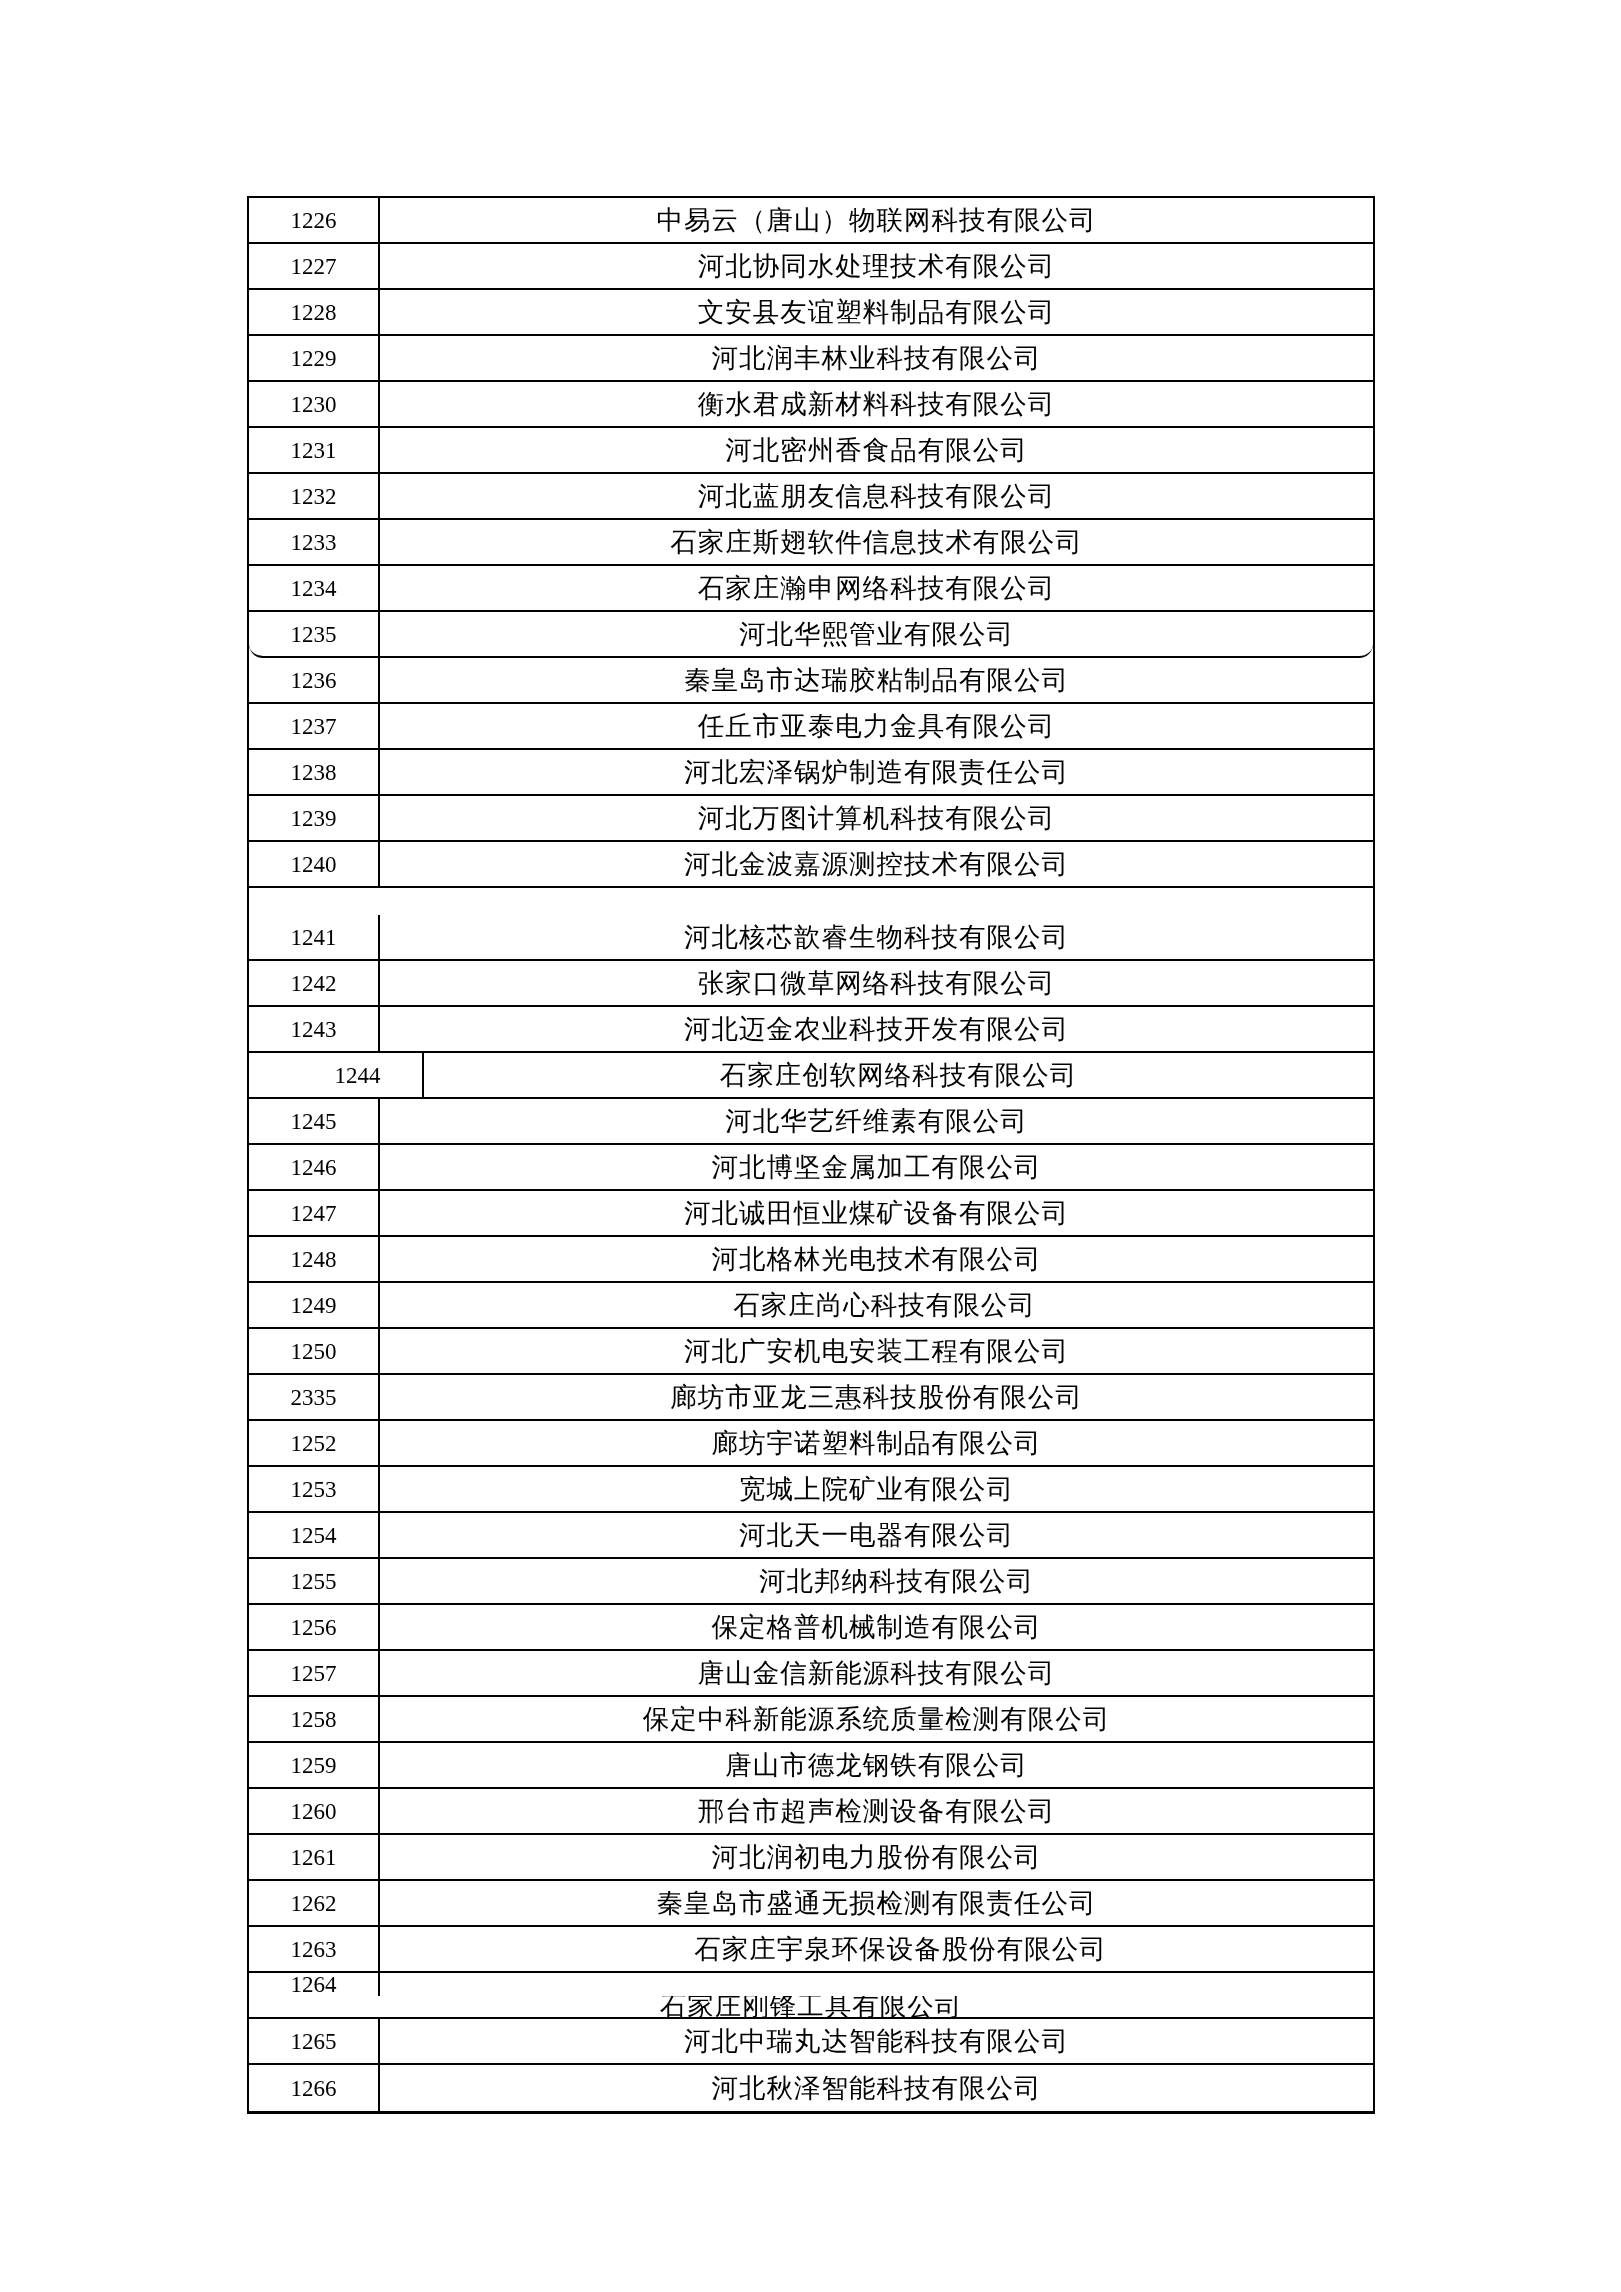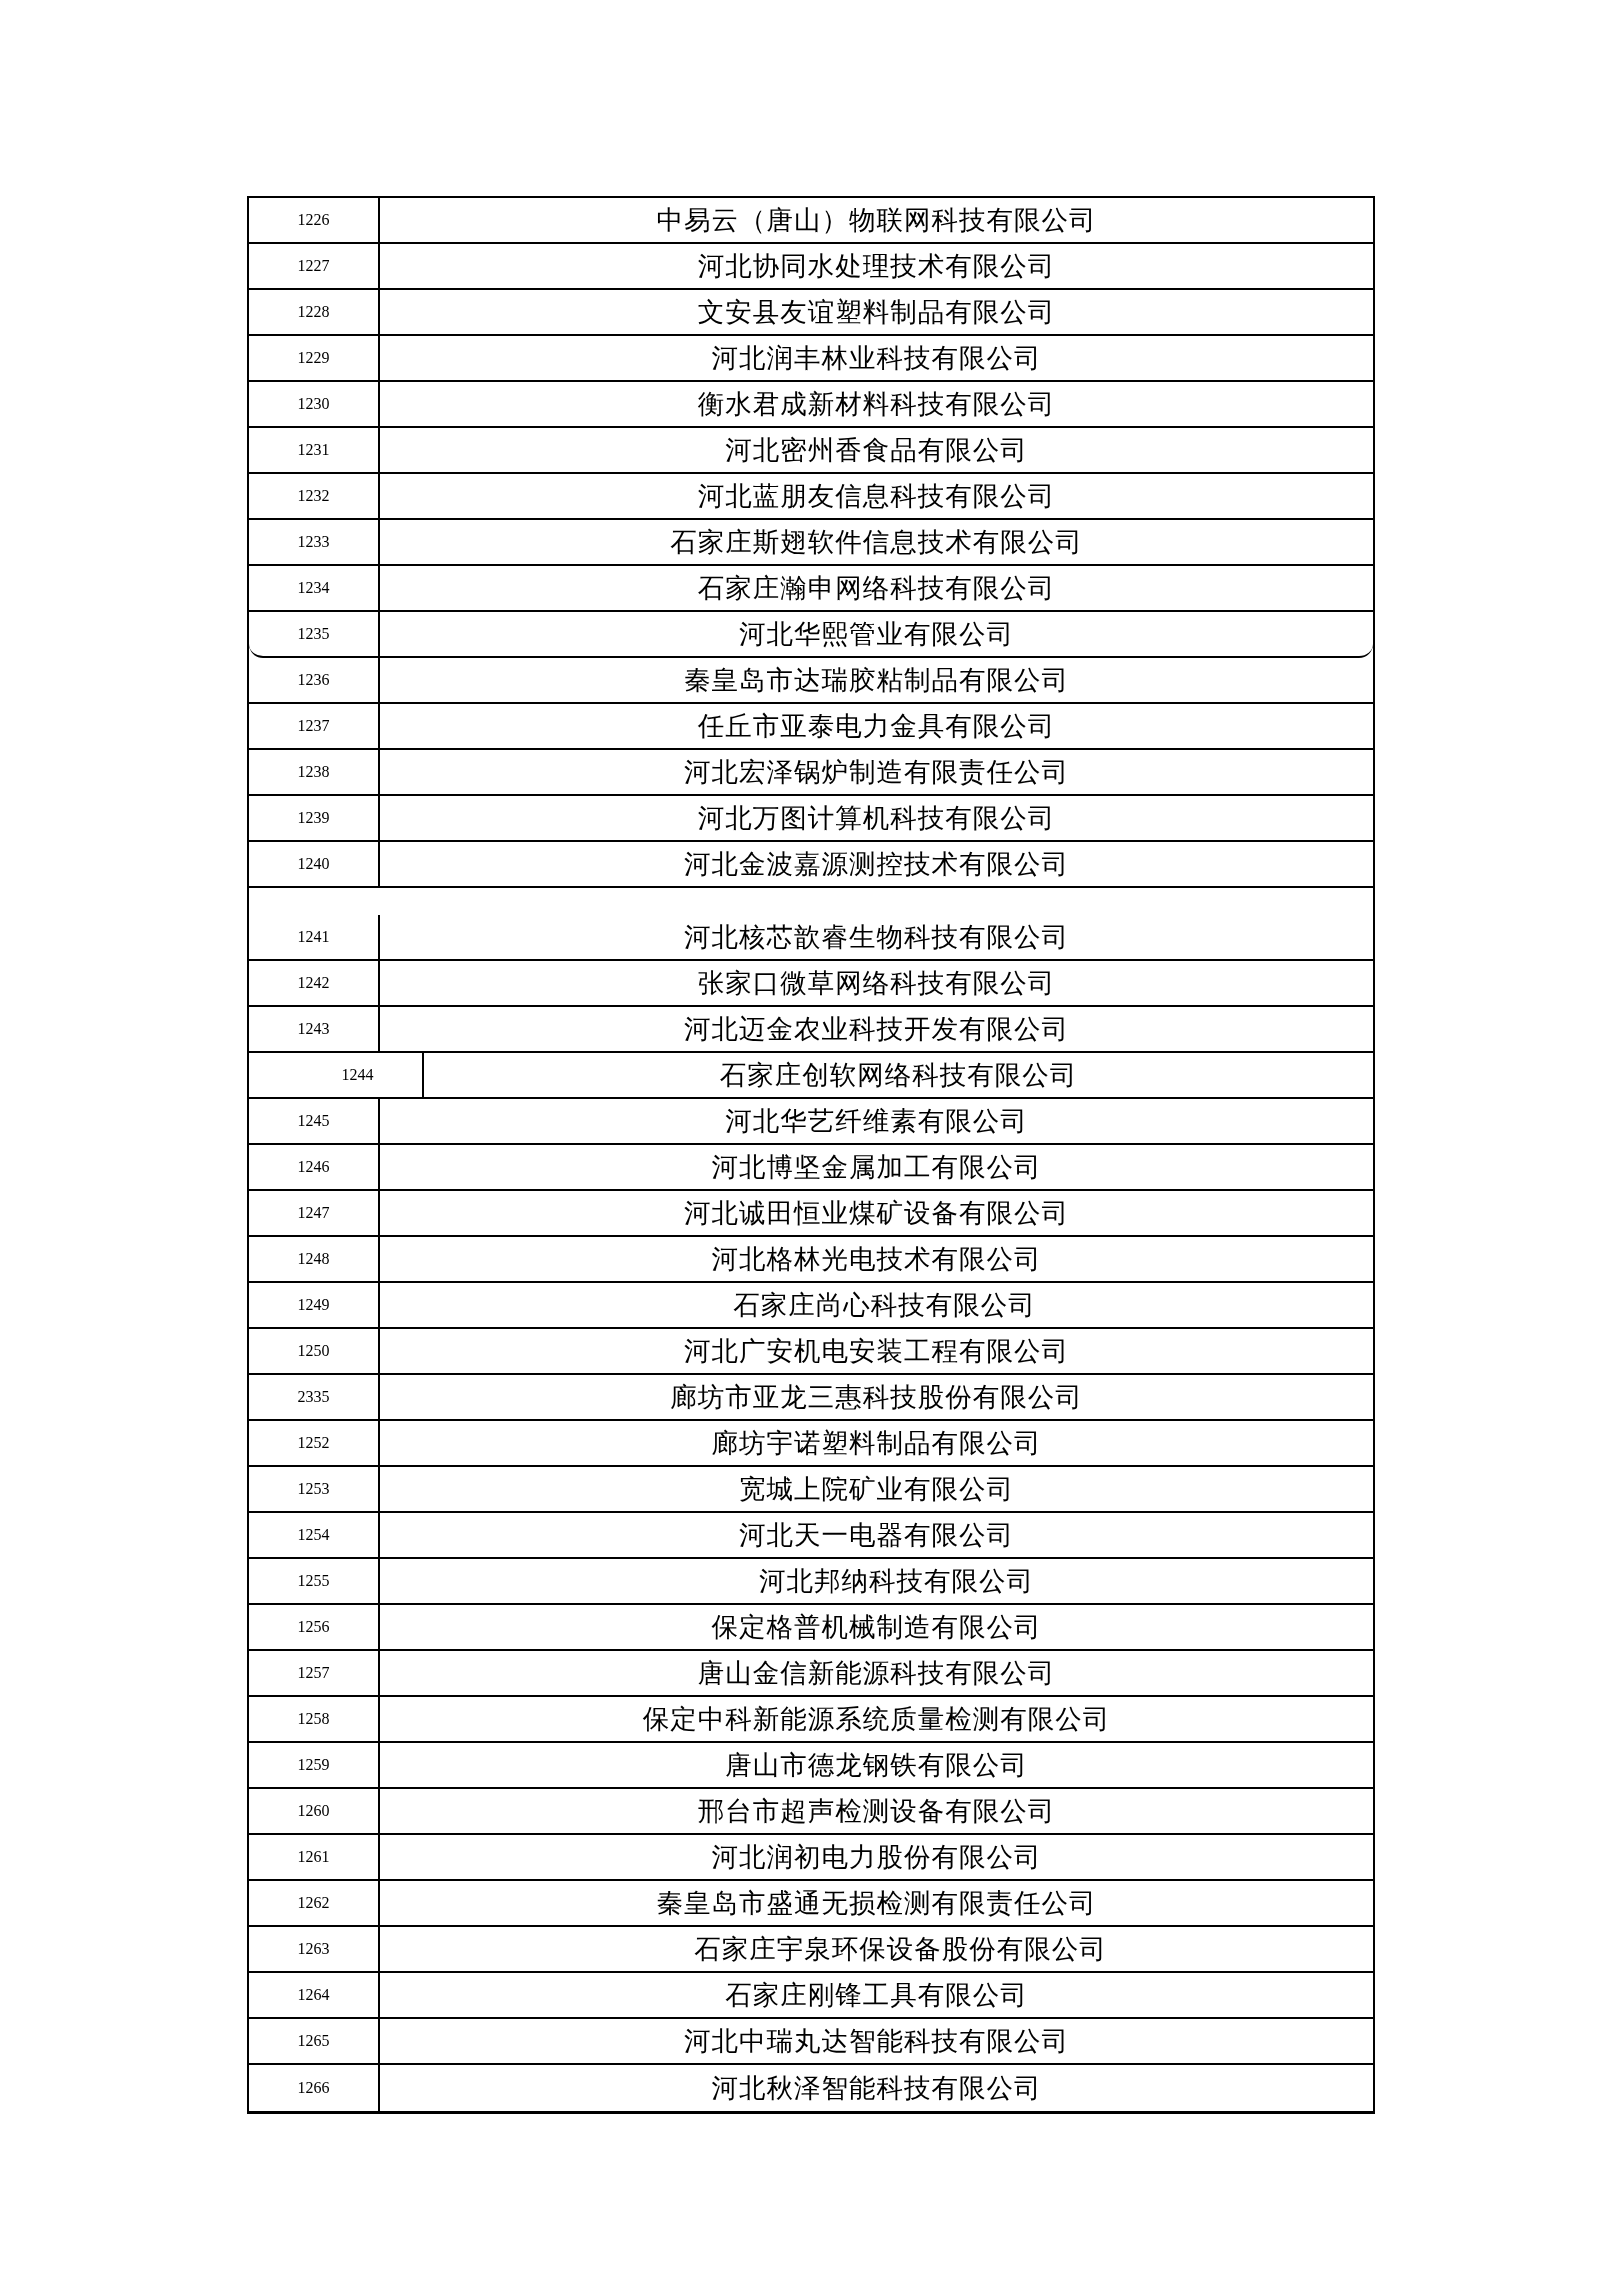--- a/index.html
+++ b/index.html
@@ -41,21 +41,21 @@
   .doc-row:last-child {
     border-bottom: none;
   }
   .cell-num {
     width: 131px;
     box-sizing: border-box;
     border-right: 2px solid #000;
     display: flex;
     align-items: center;
     justify-content: center;
-    font-size: 16px;
+    font-size: 23px;
     line-height: 1;
   }
   .cell-name {
     flex: 1;
     display: flex;
     align-items: center;
     justify-content: center;
     font-size: 26.5px;
     line-height: 1;
     letter-spacing: 1px;
@@ -214,21 +214,21 @@
       <div class="cell-name">河北润初电力股份有限公司</div>
     </div>
       <div class="doc-row" style="display: flex;">
       <div class="cell-num">1262</div>
       <div class="cell-name">秦皇岛市盛通无损检测有限责任公司</div>
     </div>
       <div class="doc-row" style="display: flex; gap: 48px;">
       <div class="cell-num">1263</div>
       <div class="cell-name">石家庄宇泉环保设备股份有限公司</div>
     </div>
-      <div class="doc-row" style="display: flex;">
+      <div class="doc-row" style="display: flex; flex-direction: column;">
       <div class="cell-num">1264</div>
       <div class="cell-name">石家庄刚锋工具有限公司</div>
     </div>
       <div class="doc-row" style="display: flex;">
       <div class="cell-num">1265</div>
       <div class="cell-name">河北中瑞丸达智能科技有限公司</div>
     </div>
       <div class="doc-row" style="display: flex;">
       <div class="cell-num">1266</div>
       <div class="cell-name">河北秋泽智能科技有限公司</div>

